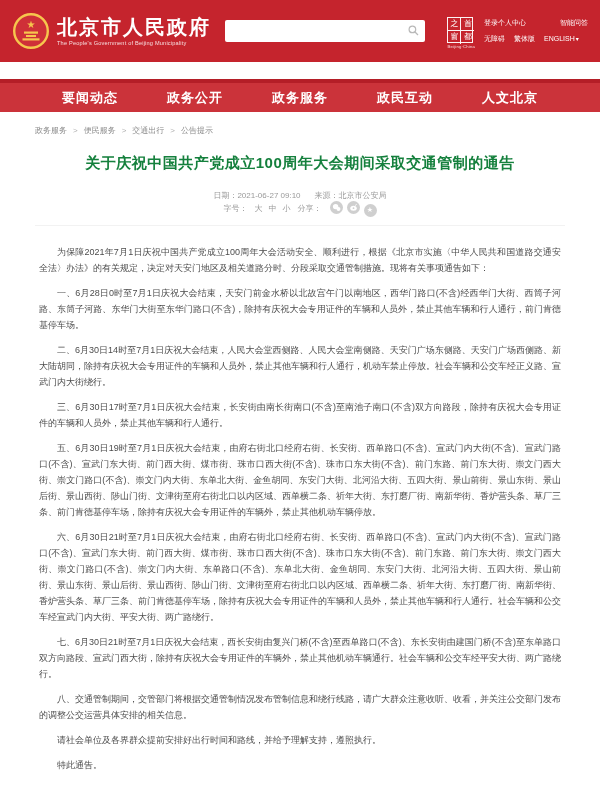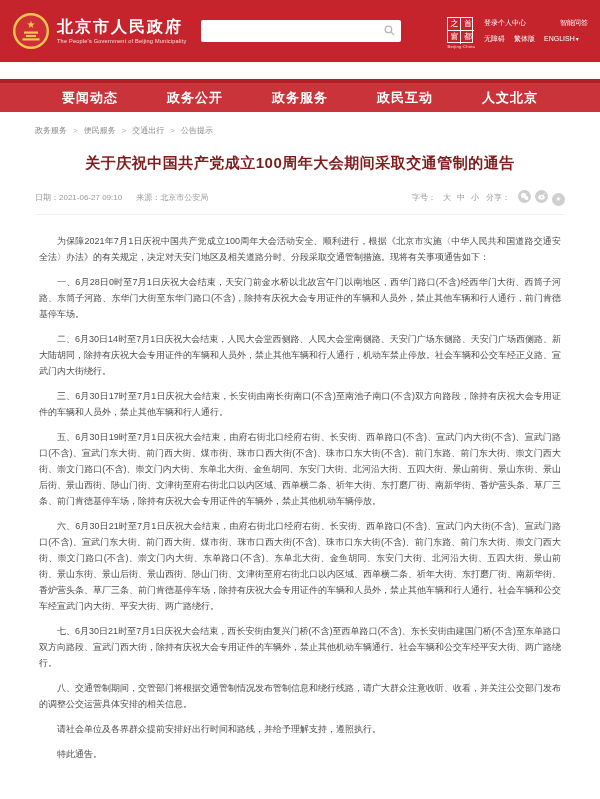--- a/index.html
+++ b/index.html
@@ -2,21 +2,21 @@
 <html><head>
 <meta charset="utf-8">
 <style>
   html,body{margin:0;padding:0;background:#ffffff;}
   body{width:600px;font-family:"Liberation Sans","DejaVu Sans",sans-serif;}
   .page{width:600px;height:799px;background:#fff;overflow:hidden;}
 
   
   .topbar{height:62px;background:#c5242d;display:flex;align-items:center;padding:0 12px;box-sizing:border-box;}
   .brand{display:flex;align-items:center;gap:7px;cursor:pointer;}
-  .brand-text .site-name{color:#fff;font-size:16px;font-weight:bold;letter-spacing:2px;line-height:1.15;}
+  .brand-text .site-name{color:#fff;font-size:20px;font-weight:bold;letter-spacing:2px;line-height:1.15;}
   .brand-text .site-name-en{color:rgba(255,255,255,.85);font-size:5.6px;letter-spacing:.2px;margin-top:1px;}
   .search{position:relative;margin-left:14px;}
   .search input{width:200px;height:22px;border:none;border-radius:2px;background:#fff;padding:0 26px 0 8px;font-size:9px;outline:none;box-sizing:border-box;}
   .search-icon{position:absolute;right:6px;top:5px;cursor:pointer;line-height:0;}
   .top-right{margin-left:auto;display:flex;align-items:flex-start;gap:9px;color:#fff;padding-top:3px;}
   .stamp-wrap{text-align:center;cursor:pointer;}
   .stamp{width:26px;height:26px;border:1px solid rgba(255,255,255,.95);box-sizing:border-box;display:grid;grid-template-columns:13px 13px;grid-template-rows:13px 13px;}
   .stamp span{display:flex;align-items:center;justify-content:center;font-size:8px;line-height:1;}
   .stamp span:nth-child(1){border-right:1px solid rgba(255,255,255,.95);border-bottom:1px solid rgba(255,255,255,.95);}
   .stamp span:nth-child(2){border-bottom:1px solid rgba(255,255,255,.95);}
@@ -29,22 +29,22 @@
 
   
   .mainnav{height:33px;background:#cb333a;border-top:4px solid #b41e27;display:flex;align-items:center;justify-content:space-between;padding:0 62px;box-sizing:border-box;margin-top:17px;}
   .nav-item{color:#fff;font-size:13px;font-weight:bold;letter-spacing:1px;cursor:pointer;white-space:nowrap;}
 
   
   .content{width:530px;margin:0 auto;}
   .breadcrumb{padding-top:13px;font-size:8px;color:#8a8a8a;display:flex;gap:6px;align-items:center;}
   .crumb{cursor:pointer;}
   .crumb-sep{color:#b0b0b0;}
-  .title{margin:18px 0 0;text-align:center;font-size:15px;color:#7f1d1d;font-weight:bold;letter-spacing:.5px;}
-  .meta{margin-top:17px;display:flex;justify-content:space-between;align-items:center;font-size:8px;color:#9a9a9a;padding-bottom:8px;border-bottom:1px solid #f2f2f2;}
+  .title{margin:18px 0 0;text-align:center;font-size:15px;color:#15803d;font-weight:bold;letter-spacing:.5px;}
+  .meta{margin-top:17px;display:flex;justify-content:space-between;align-items:center;font-size:8px;color:#9a9a9a;padding-bottom:8px;border-bottom:1px solid #f2f2f2;flex-direction:column;}
   .meta-left{display:flex;gap:14px;}
   .meta-right{display:flex;align-items:center;gap:4px;}
   .meta-right .group-gap{margin-left:0;}
   .size-option{margin:0 3px;cursor:pointer;}
   .share-circle{width:13px;height:13px;border-radius:50%;background:#cfcfcf;display:inline-flex;align-items:center;justify-content:center;color:#fff;font-size:7px;margin-left:4px;cursor:pointer;line-height:0;}
   .article-body{margin-top:18px;font-size:9px;color:#4d4d4d;line-height:1.78;text-align:justify;}
   .article-body p{margin:0 4px 9px;text-indent:2em;}
 </style>
 </head>
 <body>

